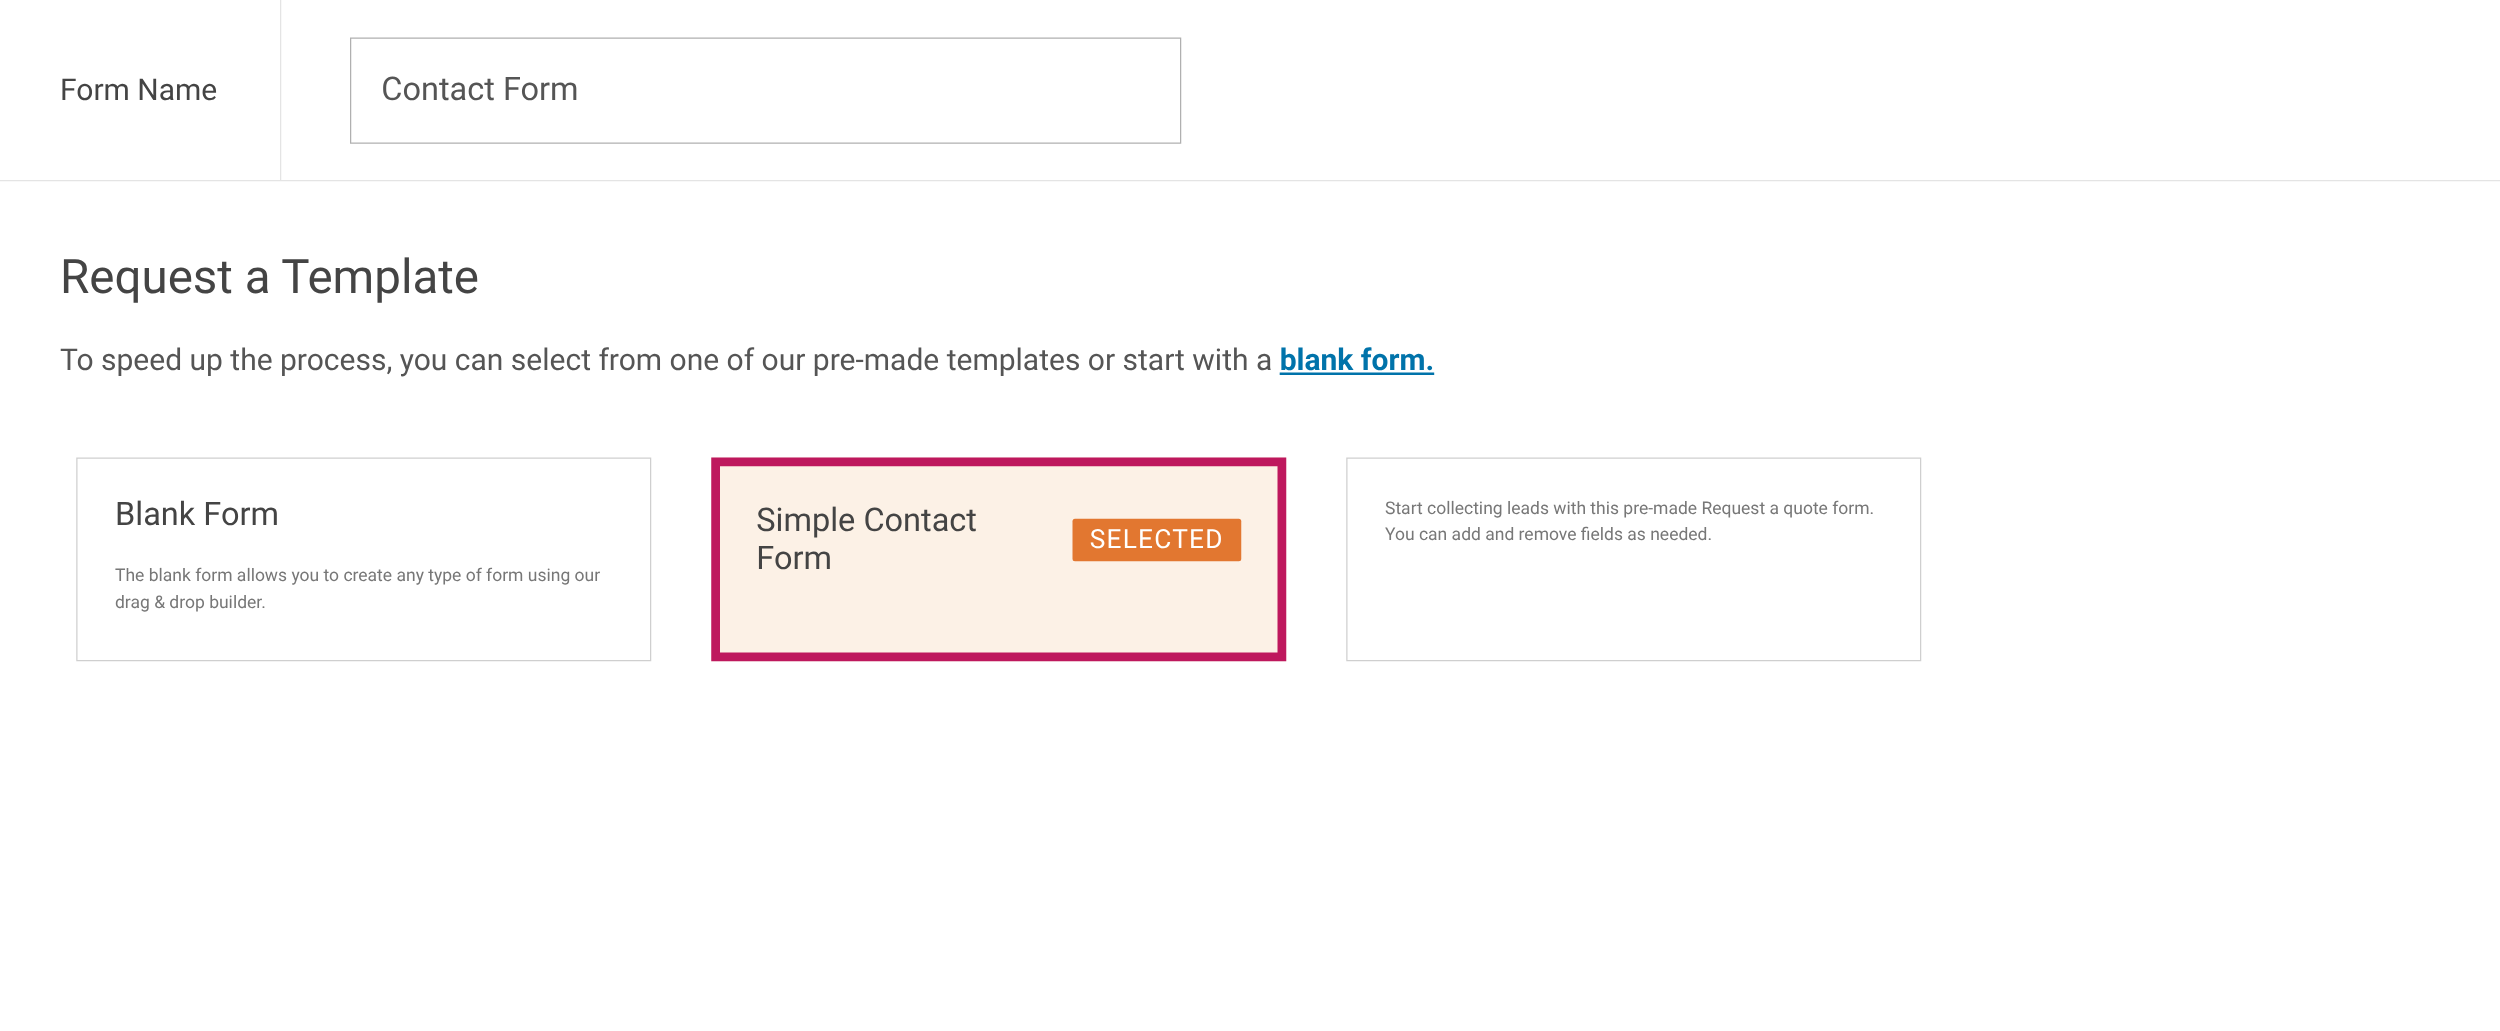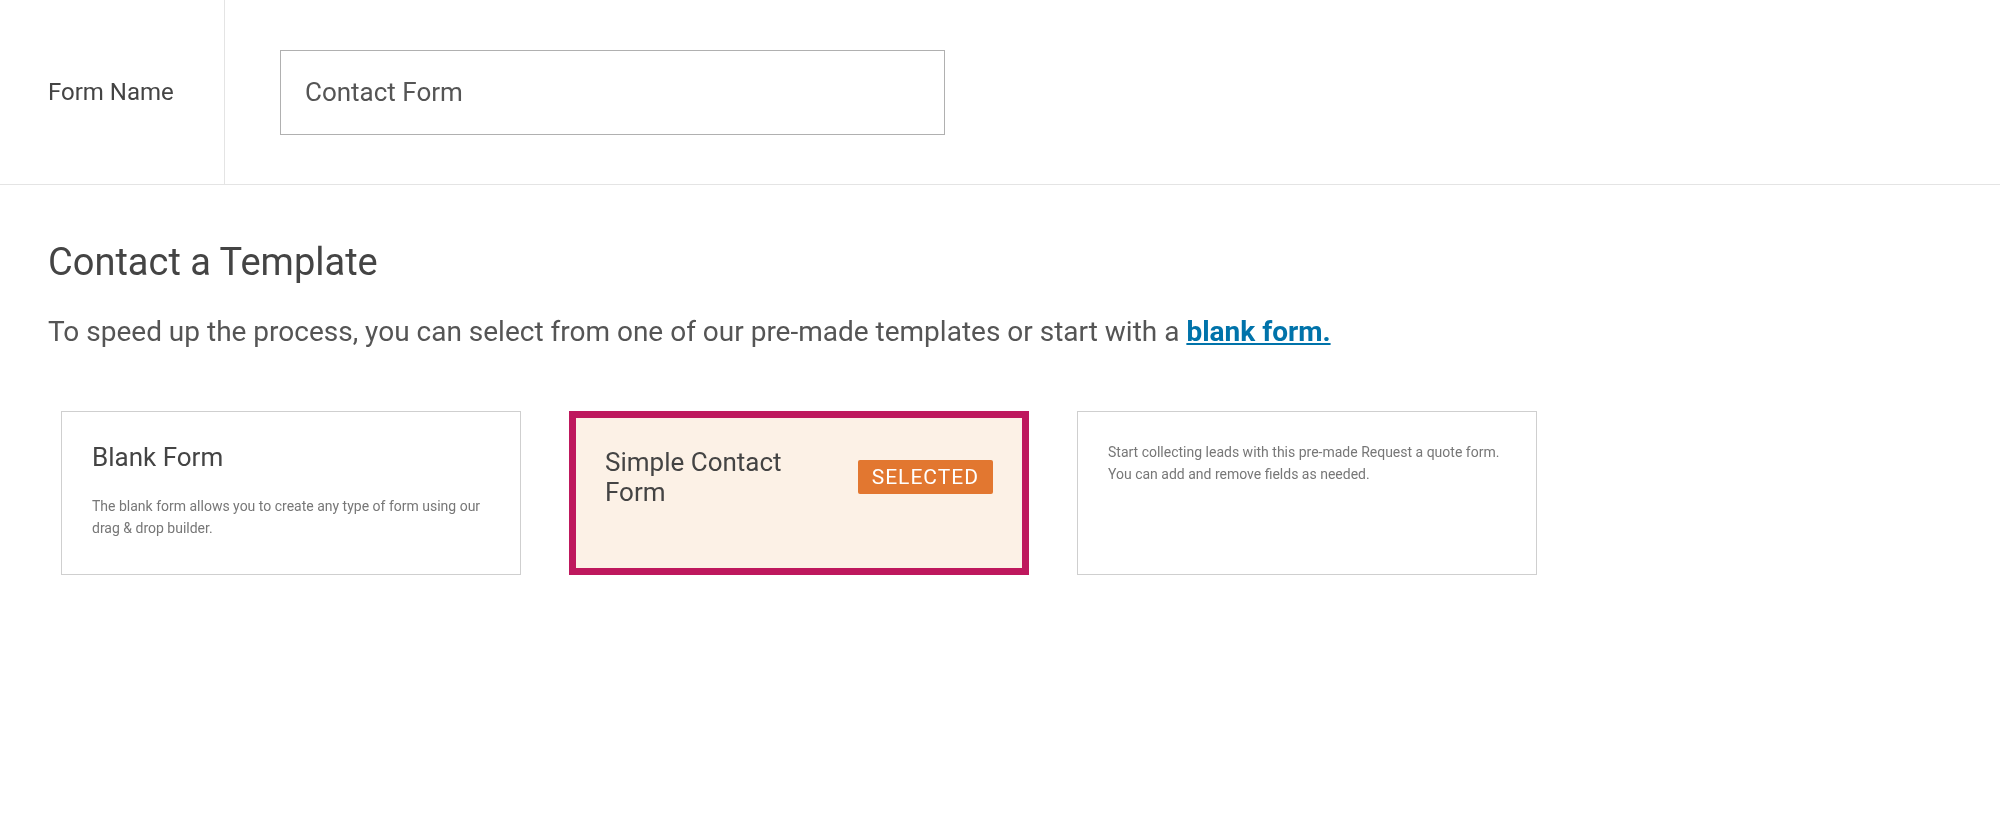--- a/index.html
+++ b/index.html
@@ -11,21 +11,21 @@
       font-family: "Segoe UI", -apple-system, BlinkMacSystemFont, Roboto, Helvetica, Arial, sans-serif;
       background: #ffffff;
       color: #444444;
       width: 2000px;
       height: 825px;
     }
     .top-bar {
       display: flex;
       align-items: center;
       border-bottom: 1px solid #e4e4e4;
-      height: 185px;
+      height: 145px;
     }
     .form-name-label-wrap {
       width: 225px;
       height: 100%;
       display: flex;
       align-items: center;
       padding-left: 48px;
       border-right: 1px solid #e4e4e4;
     }
     .form-name-label {
@@ -50,21 +50,21 @@
     .content {
       padding: 55px 48px 0 48px;
     }
     .section-heading {
       font-size: 38px;
       font-weight: 400;
       color: #444444;
       margin-bottom: 28px;
     }
     .section-subtext {
-      font-size: 28px;
+      font-size: 24px;
       color: #555555;
       line-height: 1.4;
     }
     .blank-form-link {
       color: #0073aa;
       text-decoration: underline;
       font-weight: 700;
       cursor: pointer;
     }
     .template-grid {
@@ -118,21 +118,21 @@
 <div class="top-bar">
   <div class="form-name-label-wrap">
     <span class="form-name-label">Form Name</span>
   </div>
   <div class="form-name-input-wrap">
     <input type="text" class="form-name-input" value="Contact Form" style="">
   </div>
 </div>
 
 <div class="content">
-  <h2 class="section-heading">Contact a Template</h2>
+  <h2 class="section-heading">Request a Template</h2>
   <p class="section-subtext">
     <span>To speed up the process, you can select from one of our pre-made templates or start with a </span><a class="blank-form-link">blank form.</a>
   </p>
 
   <div class="template-grid">
 
     <div class="template-card">
       <div class="card-header">
         <span class="card-title">Blank Form</span>
       </div>

